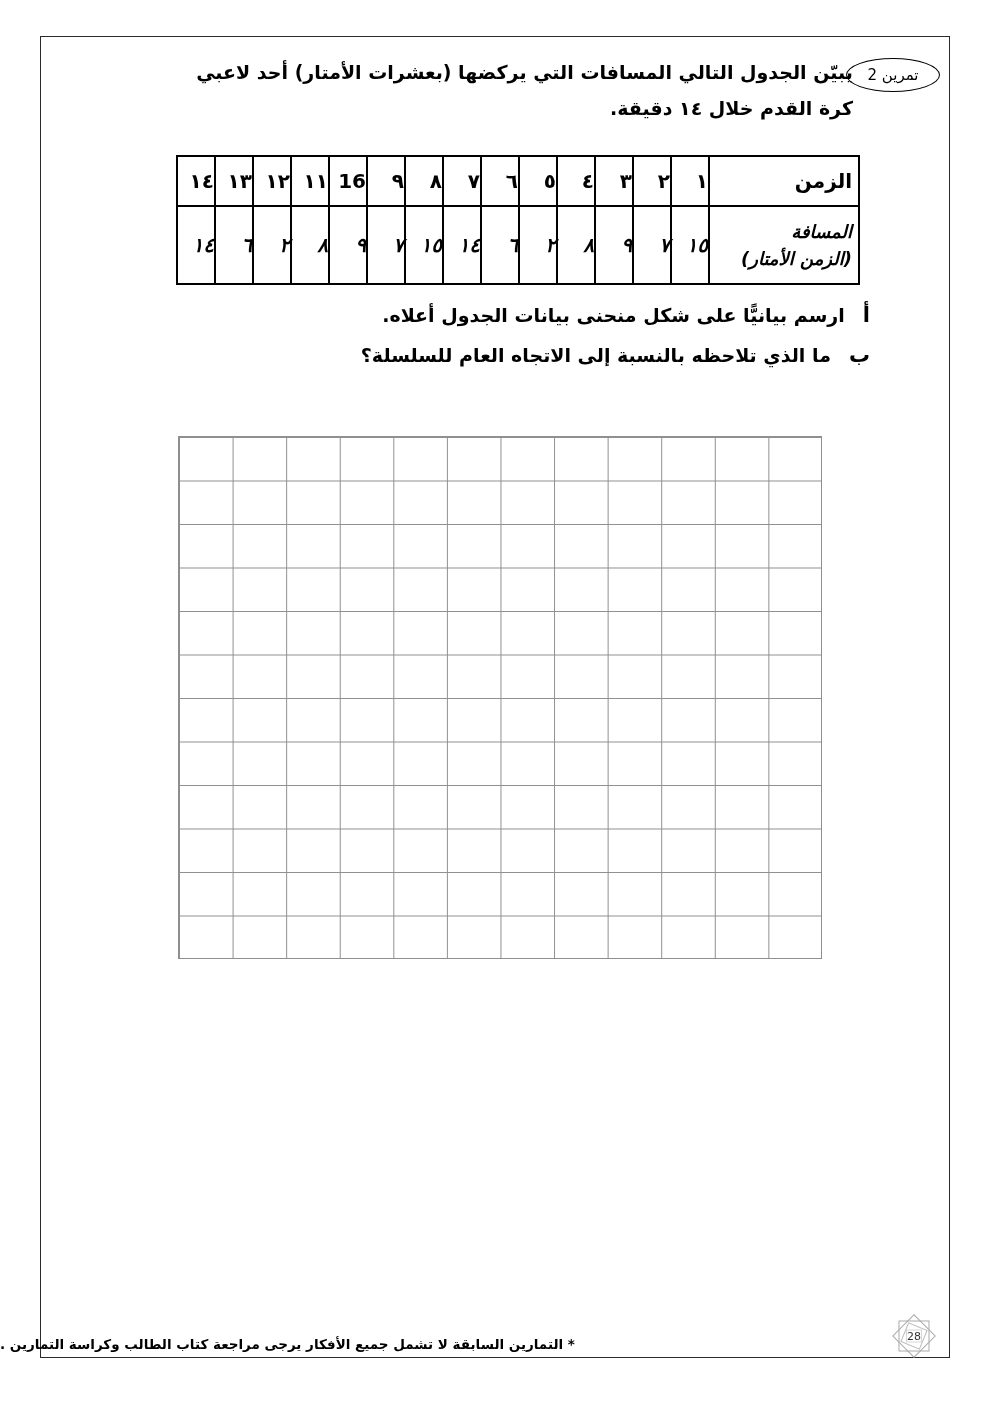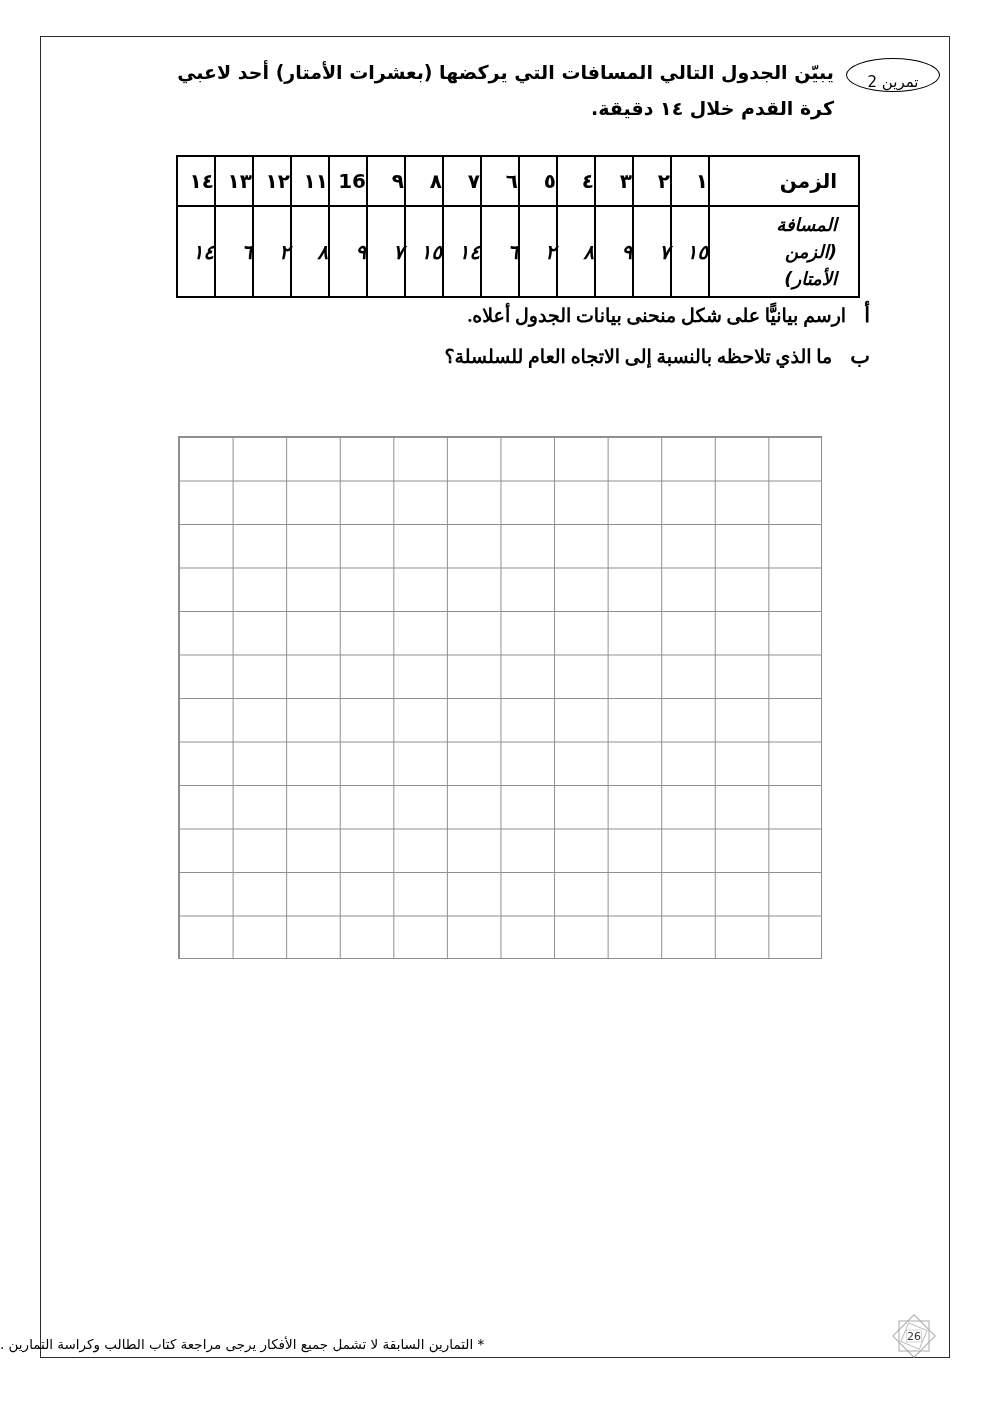--- a/index.html
+++ b/index.html
@@ -16,28 +16,28 @@
     left: 40px; top: 36px;
     width: 910px; height: 1322px;
     border: 1.6px solid #2b2b2b;
   }
   .exercise-badge {
     position: absolute;
     top: 58px; left: 846px;
     width: 94px; height: 34px;
     border: 1.6px solid #000;
     border-radius: 50%;
-    display: flex; align-items: flex-end; justify-content: center;
+    display: flex; align-items: center; justify-content: center;
     font-size: 15px;
     direction: rtl;
     background: #fff;
   }
   .intro {
     position: absolute;
-    top: 54px; left: 154px;
+    top: 54px; left: 173px;
     width: 680px;
     direction: rtl;
     text-align: right;
     font-weight: bold;
     font-size: 19px;
     line-height: 1.9;
   }
   table.data-table {
     position: absolute;
     top: 155px; left: 176px;
@@ -47,39 +47,39 @@
     background: #fff;
   }
   table.data-table td {
     border: 2px solid #000;
     vertical-align: middle;
     font-weight: bold;
   }
   td.row-header {
     width: 150px;
     font-size: 20px;
-    padding: 4px 21px;
+    padding: 4px 6px;
   }
   td.value-cell {
     width: 38px;
     font-size: 20px;
   }
   tr.time-row td { height: 50px; }
   tr.distance-row td { height: 78px; font-style: italic; }
   .hdr-line { line-height: 1.5; font-size: 18px; }
   .questions {
     position: absolute;
     top: 303px; left: 0;
     width: 870px;
     direction: rtl;
     text-align: right;
     font-weight: bold;
     font-size: 19px;
   }
-  .question-row { margin-bottom: 16px; font-family: Liberation Serif, serif; }
+  .question-row { margin-bottom: 16px; }
   .q-marker {
     display: inline-block;
     font-size: 21px;
     margin-left: 18px;
   }
   .drawing-grid {
     position: absolute;
     left: 178px; top: 436px;
     width: 644px; height: 523px;
     border: 1px solid #8f8f8f;
@@ -92,20 +92,21 @@
     position: absolute;
     top: 1336px; left: 0;
     width: 880px;
     direction: rtl;
     text-align: left;
     font-size: 13.5px;
   }
   .footer-note-inner {
     display: inline-block;
     direction: rtl;
+    font-weight: bold;
   }
   .page-seal {
     position: absolute;
     left: 890px; top: 1312px;
     width: 48px; height: 48px;
   }
   .page-seal .seal-number {
     position: absolute;
     left: 0; top: 0; width: 48px; height: 48px;
     display: flex; align-items: center; justify-content: center;
@@ -181,14 +182,14 @@
   <span class="footer-note-inner">* التمارين السابقة لا تشمل جميع الأفكار يرجى مراجعة كتاب الطالب وكراسة التمارين .</span>
 </div>
 
 <div class="page-seal">
   <svg width="48" height="48" viewBox="0 0 48 48">
     <rect x="9" y="9" width="30" height="30" fill="none" stroke="#aaaaaa" stroke-width="1"></rect>
     <rect x="9" y="9" width="30" height="30" fill="none" stroke="#aaaaaa" stroke-width="1" transform="rotate(45 24 24)"></rect>
     <rect x="14" y="14" width="20" height="20" fill="#ffffff" stroke="#bbbbbb" stroke-width="1" transform="rotate(22.5 24 24)"></rect>
     <rect x="16.5" y="18" width="15" height="12" fill="#ffffff" stroke="#cccccc" stroke-width="0.8"></rect>
   </svg>
-  <div class="seal-number">26</div>
+  <div class="seal-number">28</div>
 </div>
 
 </body></html>

